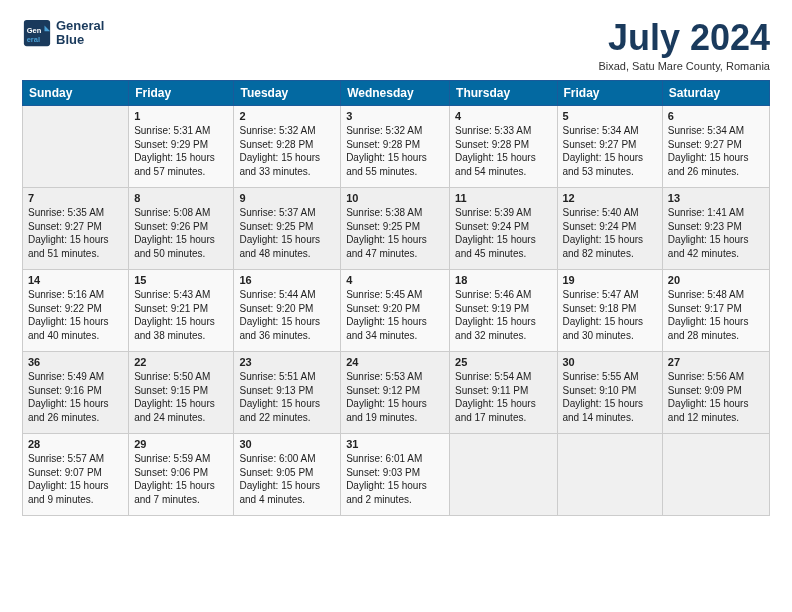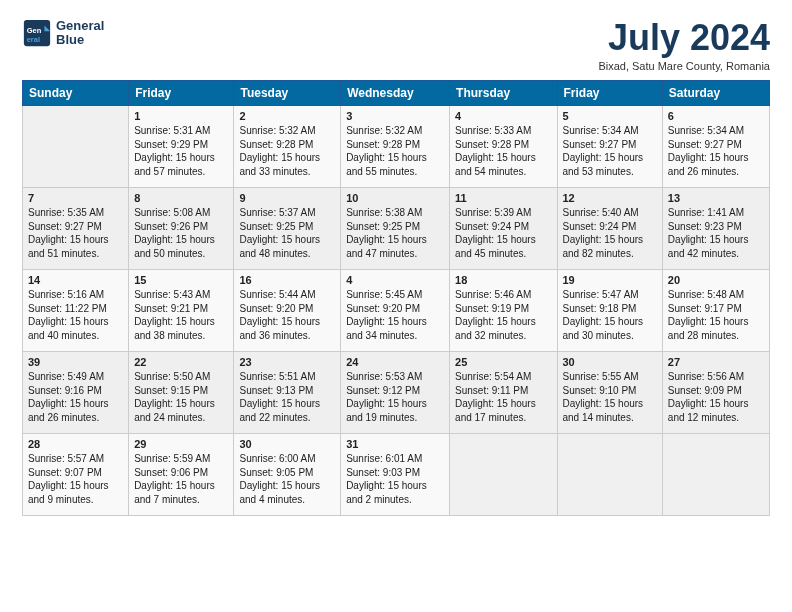--- a/index.html
+++ b/index.html
@@ -221,21 +221,21 @@
             <div>Sunrise: 1:41 AM</div>
             <div>Sunset: 9:23 PM</div>
             <div>Daylight: 15 hours</div>
             <div>and 42 minutes.</div>
           </td>
         </tr>
         <tr>
           <td>
             <span class="day-num">14</span>
             <div>Sunrise: 5:16 AM</div>
-            <div>Sunset: 11:22 PM</div>
+            <div>Sunset: 9:22 PM</div>
             <div>Daylight: 15 hours</div>
             <div>and 40 minutes.</div>
           </td>
           <td>
             <span class="day-num">15</span>
             <div>Sunrise: 5:43 AM</div>
             <div>Sunset: 9:21 PM</div>
             <div>Daylight: 15 hours</div>
             <div>and 38 minutes.</div>
           </td>
@@ -270,21 +270,21 @@
           <td>
             <span class="day-num">20</span>
             <div>Sunrise: 5:48 AM</div>
             <div>Sunset: 9:17 PM</div>
             <div>Daylight: 15 hours</div>
             <div>and 28 minutes.</div>
           </td>
         </tr>
         <tr>
           <td>
-            <span class="day-num">39</span>
+            <span class="day-num">36</span>
             <div>Sunrise: 5:49 AM</div>
             <div>Sunset: 9:16 PM</div>
             <div>Daylight: 15 hours</div>
             <div>and 26 minutes.</div>
           </td>
           <td>
             <span class="day-num">22</span>
             <div>Sunrise: 5:50 AM</div>
             <div>Sunset: 9:15 PM</div>
             <div>Daylight: 15 hours</div>

